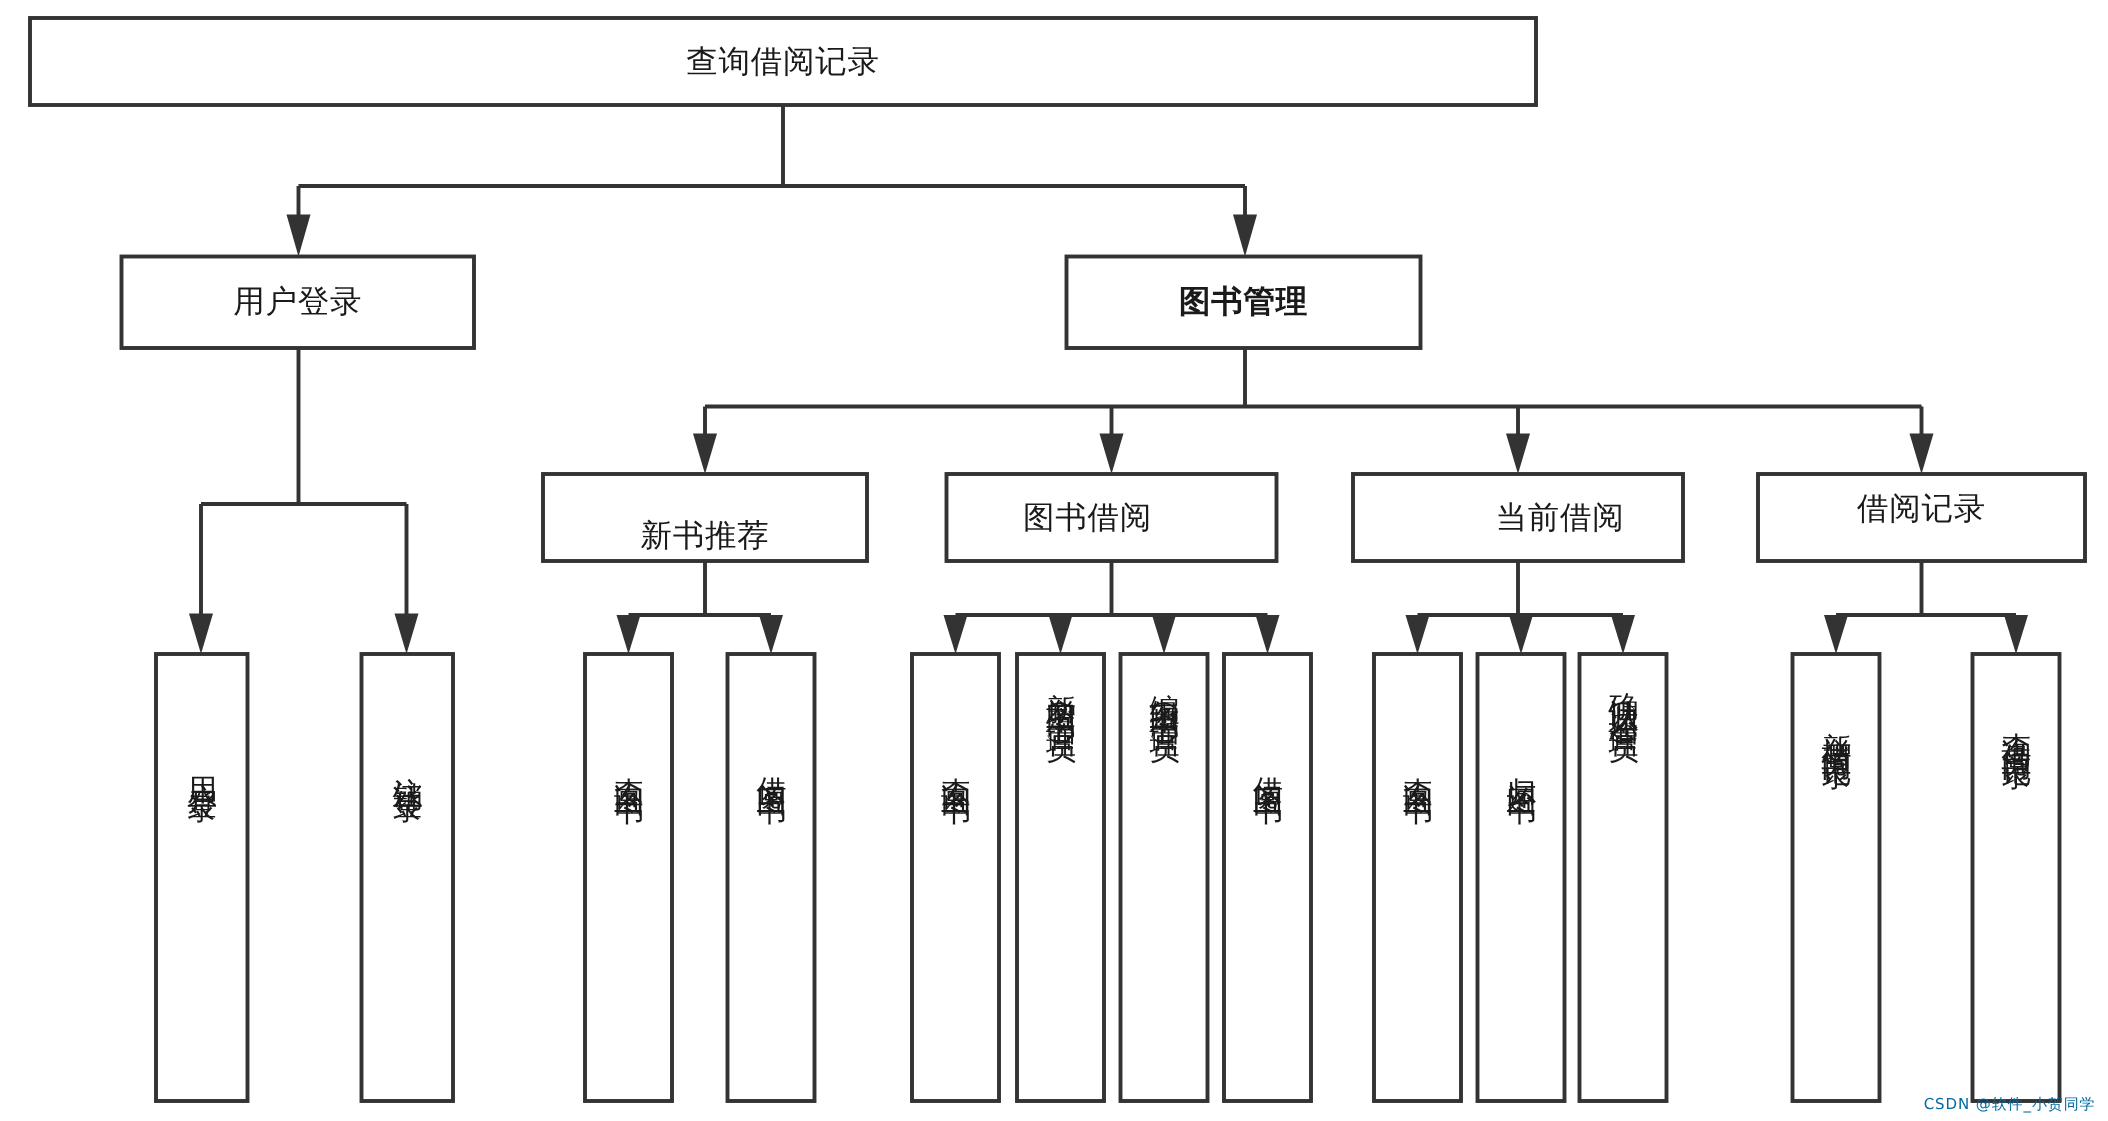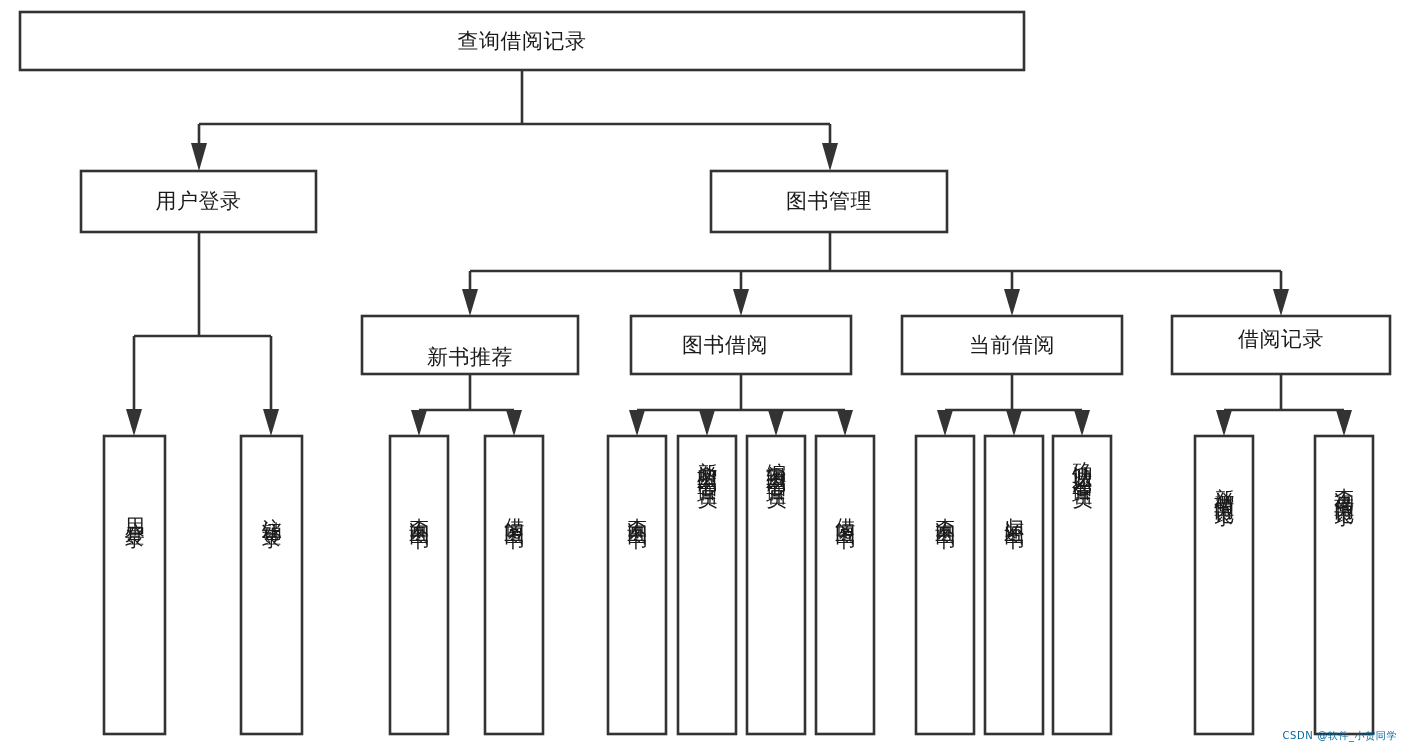--- a/index.html
+++ b/index.html
@@ -158,25 +158,25 @@
 
     <path class="conn" d="M 1281 374 L 1281 410"></path>
     <path class="conn" d="M 1224 410 L 1344 410"></path>
     <polygon class="arrow-head" points="1224,436 1216,410 1232,410"></polygon>
     <polygon class="arrow-head" points="1344,436 1336,410 1352,410"></polygon>
   </svg>
 
   <div class="node-label horiz" style="left:20px; top:12px; width:1004px; height:58px;">查询借阅记录</div>
 
   <div class="node-label horiz" style="left:81px; top:171px; width:235px; height:61px;">用户登录</div>
-  <div class="node-label horiz" style="left:711px; top:171px; width:236px; height:61px;">图书管理</div>
+  <div class="node-label horiz" style="left:711px; top:171px; width:236px; height:61px;font-weight:bold;">图书管理</div>
 
   <div class="node-label horiz" style="left:362px; top:316px; width:216px; height:58px;margin-top:12px;">新书推荐</div>
   <div class="node-label horiz" style="left:631px; top:316px; width:188px; height:58px;">图书借阅</div>
-  <div class="node-label horiz" style="left:902px; top:316px; width:220px; height:58px;">当前借阅</div>
+  <div class="node-label horiz" style="left:902px; top:316px; width:220px; height:58px;padding-left:28px;">当前借阅</div>
   <div class="node-label horiz" style="left:1172px; top:316px; width:218px; height:46px;">借阅记录</div>
 
   <div class="node-label vert" style="left:104px; top:496px; width:61px; height:180px;">用户登录</div>
   <div class="node-label vert" style="left:241px; top:496px; width:61px; height:180px;">注销登录</div>
 
   <div class="node-label vert" style="left:390px; top:496px; width:58px; height:180px;">查询图书</div>
   <div class="node-label vert" style="left:485px; top:496px; width:58px; height:180px;">借阅图书</div>
 
   <div class="node-label vert" style="left:608px; top:496px; width:58px; height:180px;">查询图书</div>
   <div class="node-label vert" style="left:678px; top:440px; width:58px; height:292px;">新增图书（管理员）</div>

